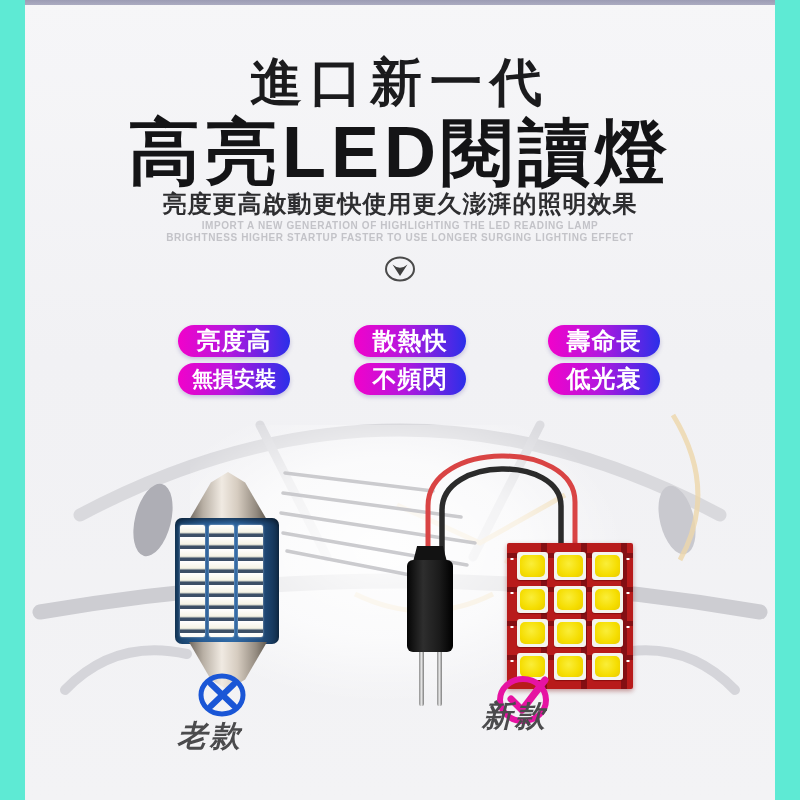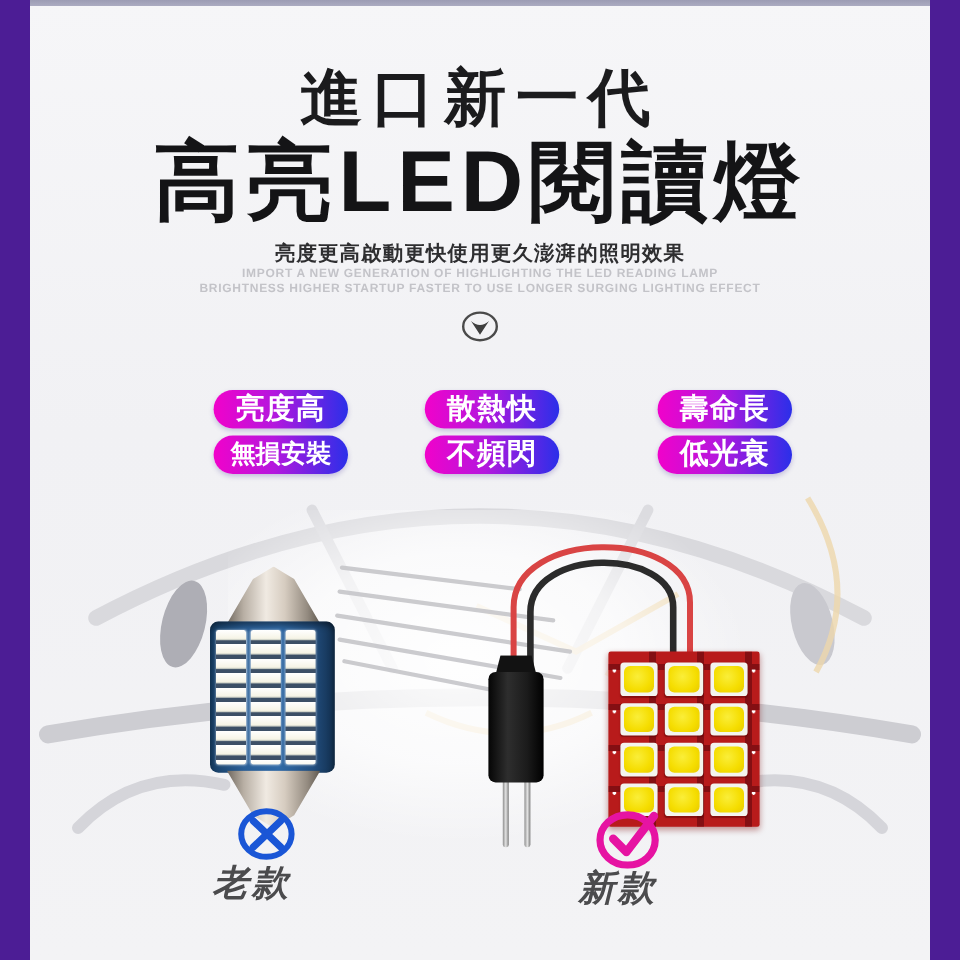--- a/index.html
+++ b/index.html
@@ -1,39 +1,39 @@
 <!DOCTYPE html>
 <html><head>
 <meta charset="utf-8">
 <style>
   * { margin:0; padding:0; box-sizing:border-box; }
   html,body { background:#ffffff; }
   body { font-family:"Liberation Sans","DejaVu Sans",sans-serif; }
 
-  .canvas { position:relative; width:800px; height:800px; background:#4c1d95; overflow:hidden; }
+  .canvas { position:relative; width:800px; height:800px; background:#5eead4; overflow:hidden; }
 
   .content {
     position:absolute; left:25px; top:0; width:750px; height:800px;
     background:linear-gradient(180deg,#f6f6f8 0%,#f1f1f4 45%,#f3f3f5 100%);
     overflow:hidden;
   }
   .top-strip { position:absolute; left:0; top:0; width:750px; height:5px; background:linear-gradient(180deg,#9c9cb4,#ababc1); }
 
   
   .header { position:relative; text-align:center; z-index:6; }
   .kicker {
     padding-top:56px; font-size:52px; font-weight:900; color:#1b1b1d;
     letter-spacing:8px; line-height:1.0;
   }
   .main-title {
     margin-top:8px; font-size:72px; font-weight:900; color:#141416;
     letter-spacing:5px; line-height:1.0;
   }
   .subtitle {
-    margin-top:12px; font-size:17px; font-weight:700; color:#2e2e30; letter-spacing:1px;
+    font-size:24px; font-weight:700; color:#2e2e30; letter-spacing:1px;
   }
   .english { font-size:10px; line-height:12px; color:#c3c3c8; letter-spacing:.6px; font-weight:600; }
 
   .chevron-wrap { margin-top:12px; height:26px; }
 
   
   .pill {
     position:absolute; width:112px; height:32px; border-radius:16px;
     background:linear-gradient(90deg,#f102ca 0%,#b417de 45%,#2b2fe9 100%);
     color:#ffffff; font-weight:800; font-size:24px; line-height:32px; text-align:center;
@@ -108,21 +108,21 @@
   .led .chip { position:absolute; inset:3px; border-radius:5px;
     background:radial-gradient(circle at 45% 40%, #faee39 0%, #f5dd00 60%, #e8c900 100%); }
 
   
   .mark { position:absolute; z-index:5; }
   .verdict-label {
     position:absolute; width:90px; text-align:left; z-index:5;
     font-size:30px; font-weight:700; color:#4b4b4d; letter-spacing:3px;font-style:italic;
   }
   .label-old { left:152px; top:716px; }
-  .label-new { left:457px; top:720px; }
+  .label-new { left:457px; top:696px; }
 </style>
 </head>
 <body>
 
 <div class="canvas">
   <div class="content">
     <div class="top-strip"></div>
 
     <svg class="deco" width="750" height="800" viewBox="0 0 750 800">
       <path d="M 55 515 Q 375 345 695 515" fill="none" stroke="#d9d9dd" stroke-width="13" stroke-linecap="round"></path>

